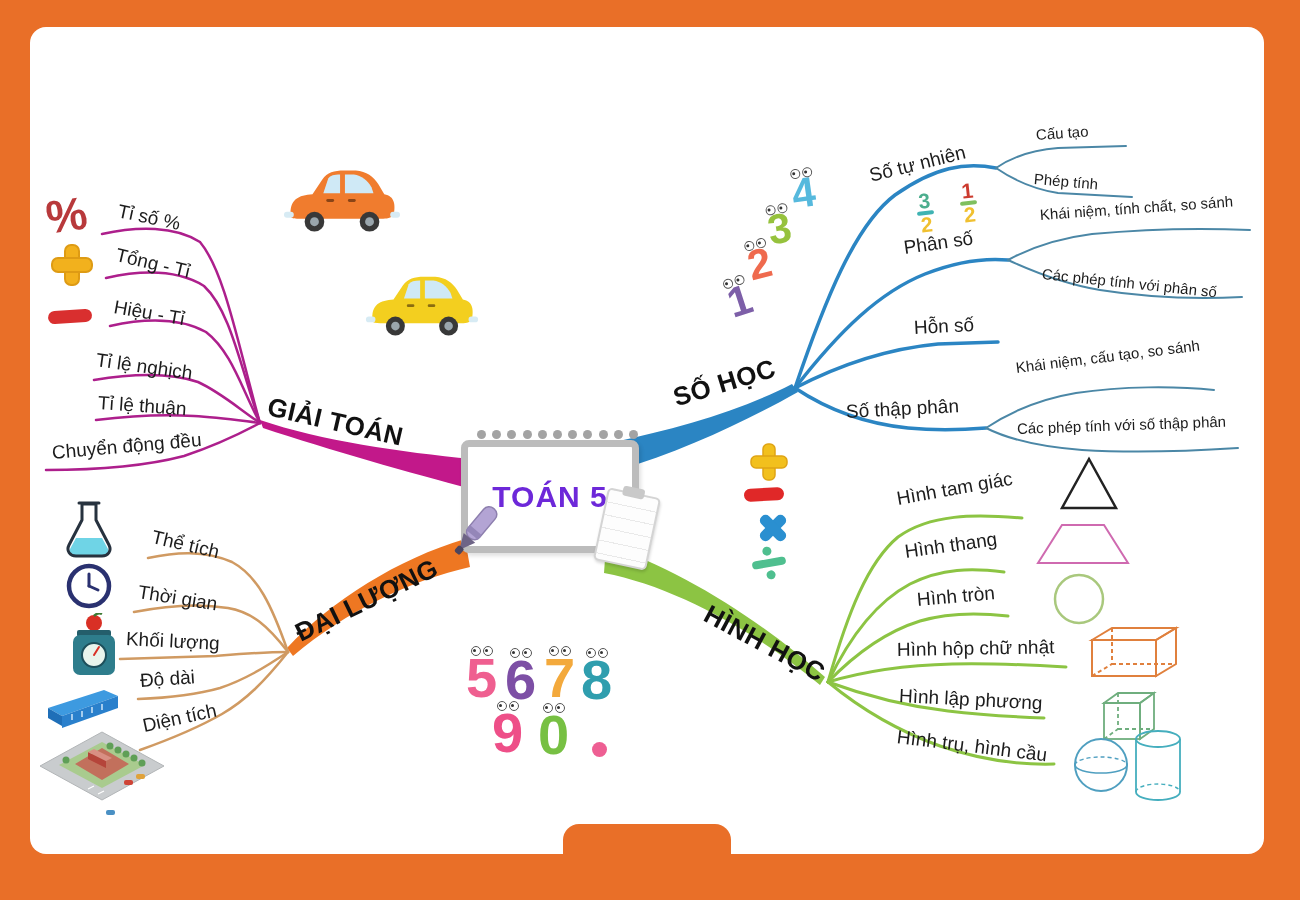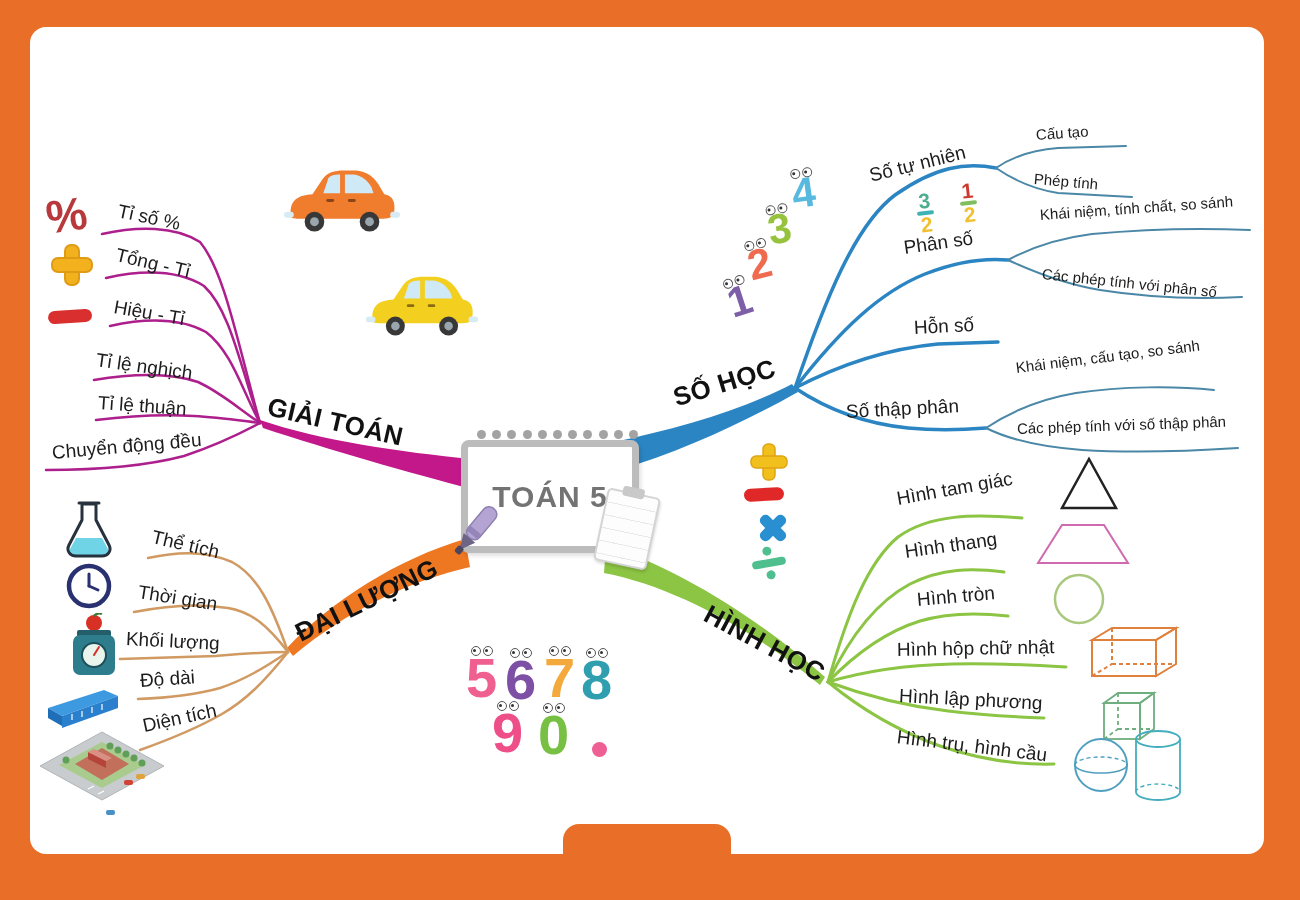--- a/index.html
+++ b/index.html
@@ -24,21 +24,21 @@
   .lbl-sub{font-size:19px}
   .lbl-leaf{font-size:15px}
 
   
   .notepad{
     position:absolute;left:461px;top:440px;width:164px;height:99px;
     background:#fff;border:7px solid #bcbcbc;border-radius:8px;
     box-shadow:2px 3px 4px rgba(0,0,0,.12);
     display:flex;align-items:center;justify-content:center;
   }
-  .notepad .title{font-weight:bold;font-size:30px;color:#737373;letter-spacing:1px}
+  .notepad .title{font-weight:bold;font-size:30px;color:#6d28d9;letter-spacing:1px}
   .spiral{position:absolute;left:477px;top:430px;display:flex;gap:6.2px}
   .spiral i{width:9px;height:9px;border-radius:50%;background:#a3a3a3}
   .clipboard{
     position:absolute;left:600px;top:492px;width:50px;height:70px;
     background:#fdfdfd;border:2px solid #d4d4d4;border-radius:5px;
     transform:rotate(12deg);box-shadow:1px 2px 3px rgba(0,0,0,.15);
     background-image:repeating-linear-gradient(#fdfdfd 0 12px,#e9e9e9 12px 13px);
   }
   .clipboard::before{
     content:'';position:absolute;left:13px;top:-7px;width:22px;height:10px;

